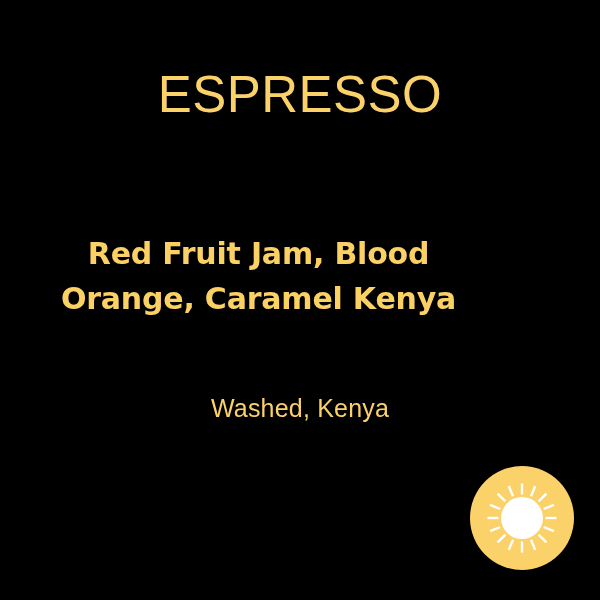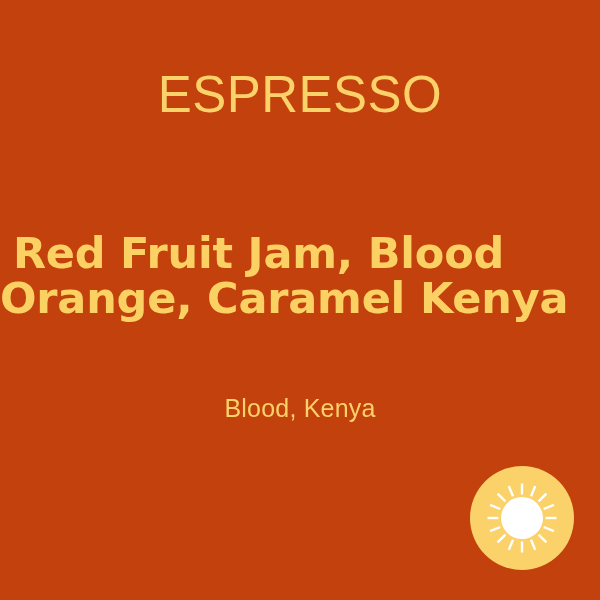--- a/index.html
+++ b/index.html
@@ -9,21 +9,21 @@
   }
   body {
     background: #2b2b2b;
     font-family: "Liberation Sans", sans-serif;
   }
 
   .card {
     position: relative;
     width: 600px;
     height: 600px;
-    background: #c2410c;
+    background: #000000;
     overflow: hidden;
     box-sizing: border-box;
   }
 
   
   .eyebrow {
     position: absolute;
     top: 66px;
     left: 0;
     width: 600px;
@@ -39,21 +39,21 @@
 
   
   .headline {
     position: absolute;
     top: 231px;
     left: 0;
     width: 517px;
     text-align: center;
     color: #fbd164;
     font-family: "DejaVu Sans", sans-serif;
-    font-size: 43px;
+    font-size: 30px;
     font-weight: 700;
     line-height: 45px;
     letter-spacing: -0.2px;
   }
   .headline-line {
     display: block;
     white-space: nowrap;
   }
 
   
@@ -91,21 +91,21 @@
 
 <div class="card">
 
   <div class="eyebrow">ESPRESSO</div>
 
   <div class="headline">
     <span class="headline-line">Red Fruit Jam, Blood</span>
     <span class="headline-line">Orange, Caramel Kenya</span>
   </div>
 
-  <div class="origin">Blood, Kenya</div>
+  <div class="origin">Washed, Kenya</div>
 
   <div class="sun-badge">
     <svg viewBox="0 0 104 104" xmlns="http://www.w3.org/2000/svg">
       <circle cx="52" cy="52" r="52" fill="#fbd16a"></circle>
       <g stroke="#ffffff" stroke-width="2.4" stroke-linecap="butt">
         <line x1="52" y1="17.5" x2="52" y2="28.5"></line>
         <line x1="65.2" y1="20.1" x2="61.0" y2="30.3"></line>
         <line x1="76.4" y1="27.6" x2="68.6" y2="35.4"></line>
         <line x1="83.9" y1="38.8" x2="73.7" y2="43.0"></line>
         <line x1="86.5" y1="52" x2="75.5" y2="52"></line>

